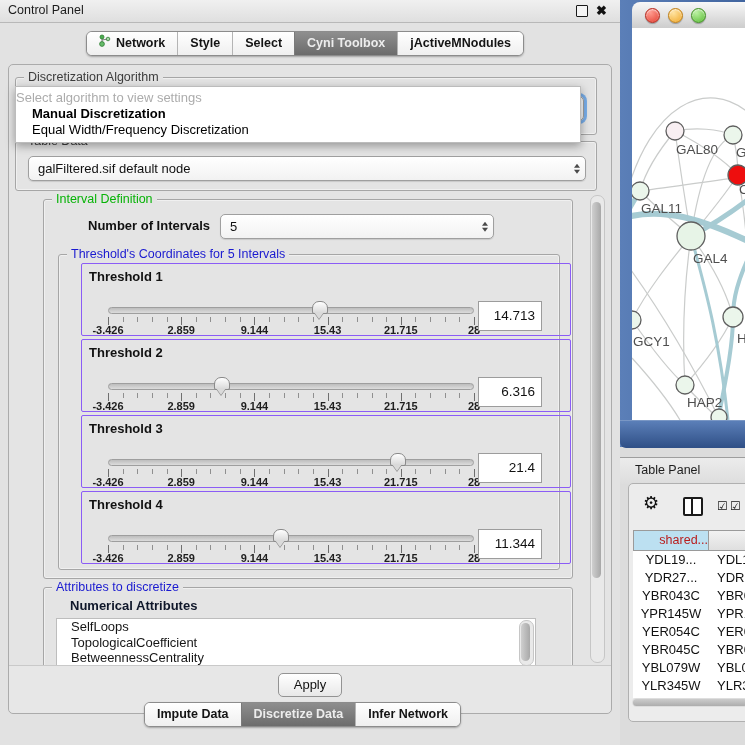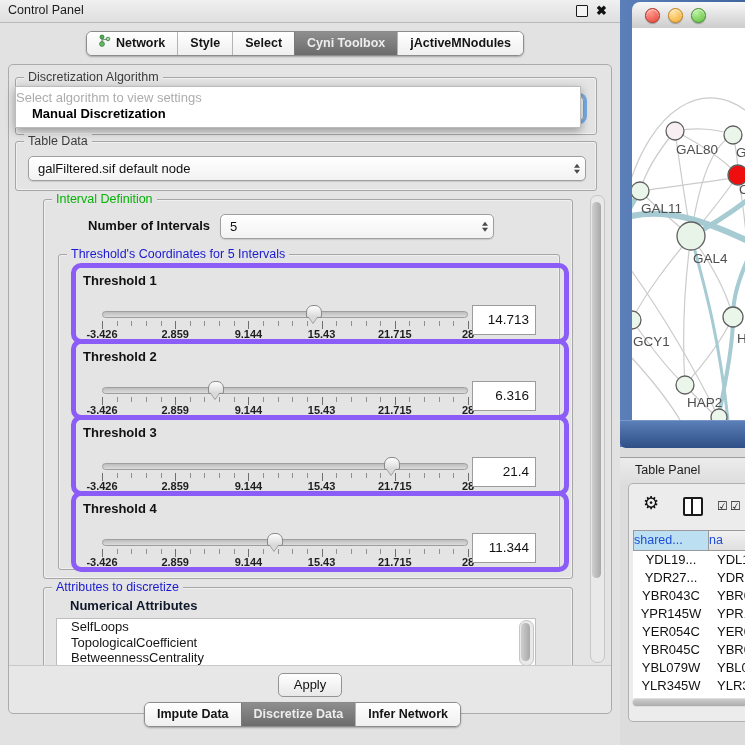--- a/index.html
+++ b/index.html
@@ -45,21 +45,21 @@
   #popup .hint{text-align:left;color:#ACACAC;font-size:13px;line-height:16px;}
   #popup .opt{font-size:13px;line-height:15.5px;padding:0 3px;color:#000;margin-left:13px;}
   #popup .opt.sel{font-weight:bold;}
 
   
   #scrollarea{position:absolute;left:6px;top:126px;width:576px;height:474px;overflow:hidden;}
   .vscroll{position:absolute;width:13px;background:#E9E9E9;border:1px solid #C6C6C6;border-radius:7px;}
   .vthumb{position:absolute;left:1px;width:9px;background:linear-gradient(90deg,#CFCFCF,#A8A8A8);border-radius:5px;}
 
   
-  .thbox{position:absolute;left:12px;width:488px;height:71px;border:5px solid #8b5cf6;border-radius:10px;}
+  .thbox{position:absolute;left:22px;width:488px;height:71px;border:1px solid #8b5cf6;border-radius:2px;}
   .thbox .tt{position:absolute;left:7px;top:5px;font-size:13px;font-weight:bold;color:#111;}
   .slider{position:absolute;left:26px;top:38px;width:366px;height:32px;}
   .track{position:absolute;left:0;right:0;top:5px;height:5px;background:linear-gradient(#BDBDBD,#DCDCDC);border:1px solid #9E9E9E;border-radius:4px;}
   .thumb{position:absolute;top:-1px;width:14px;height:11px;margin-left:-7px;background:linear-gradient(#FEFEFE,#D9D9D9);border:1px solid #8A8A8A;border-radius:7px 7px 2px 2px;z-index:2;}
   .thumb::after{content:"";position:absolute;left:1px;top:10px;width:0;height:0;border-left:5px solid transparent;border-right:5px solid transparent;border-top:7px solid #DADADA;filter:drop-shadow(0 1px 0 #8A8A8A);}
   .ticks{position:absolute;left:0;right:0;top:15px;height:5px;background:repeating-linear-gradient(90deg,#8F8F8F 0,#8F8F8F 1px,transparent 1px,transparent 4%);}
   .ticks i{position:absolute;top:0;width:1px;height:8px;background:#6F6F6F;}
   .ticks i:nth-child(1){left:0;} .ticks i:nth-child(2){left:20%;} .ticks i:nth-child(3){left:40%;}
   .ticks i:nth-child(4){left:60%;} .ticks i:nth-child(5){left:80%;} .ticks i:nth-child(6){left:100%;}
   .tlabels{position:absolute;left:0;right:0;top:22px;height:12px;font-size:11px;font-weight:bold;color:#1E1E1E;}
@@ -90,21 +90,21 @@
   #tpheader{position:absolute;left:0;top:457px;width:125px;height:26px;background:linear-gradient(#ECECEC,#DDDDDD);border-top:1px solid #9E9E9E;}
   #tpheader .t{position:absolute;left:15px;top:5px;font-size:12.5px;color:#1C1C1C;}
   #tpbody{position:absolute;left:8px;top:483px;width:130px;height:237px;background:#ECECEC;border:1px solid #B0B0B0;border-radius:5px 0 0 5px;}
   #gear{position:absolute;left:14px;top:9px;font-size:18px;color:#111;line-height:20px;}
   #colicon{position:absolute;left:54px;top:13px;width:16px;height:15px;border:2px solid #1A1A1A;border-radius:2px;background:#FFF;}
   #colicon::after{content:"";position:absolute;left:6px;top:0;width:2px;height:15px;background:#1A1A1A;}
   .cbx{position:absolute;top:16px;font-size:12px;color:#111;line-height:12px;}
   #cbx1{left:88px;} #cbx2{left:101px;}
   #tptable{position:absolute;left:4px;top:46px;width:170px;height:168px;overflow:hidden;}
   .hrow{display:flex;height:21px;}
-  .hcell{box-sizing:border-box;border:1px solid #9A9A9A;background:linear-gradient(#F2F2F2,#DFDFDF);font-size:12.5px;color:#1d4ed8;text-align:left;line-height:19px;overflow:hidden;white-space:nowrap;}
+  .hcell{box-sizing:border-box;border:1px solid #9A9A9A;background:linear-gradient(#F2F2F2,#DFDFDF);font-size:12.5px;color:#b91c1c;text-align:right;line-height:19px;overflow:hidden;white-space:nowrap;}
   .hcell.c1{width:76px;background:#BCE0F1;}
   .hcell.c2{width:94px;border-left:none;}
   .drow{display:flex;height:18px;background:#FFF;}
   .dcell{box-sizing:border-box;font-size:13px;color:#111;line-height:18px;white-space:nowrap;overflow:hidden;}
   .dcell.c1{width:76px;text-align:center;}
   .dcell.c2{width:94px;padding-left:8px;}
   #tpbodybg{position:absolute;left:4px;top:67px;width:170px;height:147px;background:#FFF;}
   #hscroll{position:absolute;left:3px;top:214px;width:124px;height:9px;background:#DEDEDE;border-radius:5px;}
   #hscroll .hthumb{position:absolute;left:1px;top:1px;width:114px;height:7px;background:linear-gradient(#CCCCCC,#ADADAD);border-radius:4px;}
 
@@ -157,20 +157,21 @@
         <span class="stp">
             <i class="up"></i>
             <i class="dn"></i>
           </span>
       </div>
     </div>
 
     <div id="popup">
       <div class="hint">Select algorithm to view settings</div>
       <div class="opt sel">Manual Discretization</div>
+      <div class="opt">Equal Width/Frequency Discretization</div>
     </div>
 
     <div class="grp" style="left:6px;top:76px;width:580px;height:48px;">
       <span class="leg dark">Table Data</span>
       <div class="combo" style="left:12px;top:14px;width:556px;height:23px;">
         <span class="val">galFiltered.sif default node</span>
         <span class="stp">
             <i class="up"></i>
             <i class="dn"></i>
           </span>

